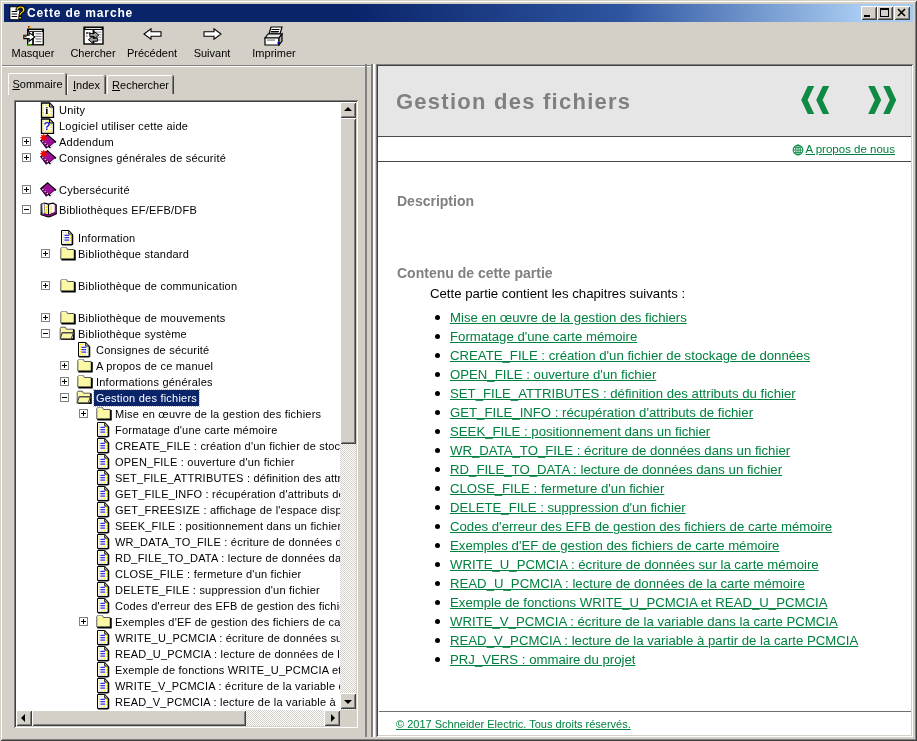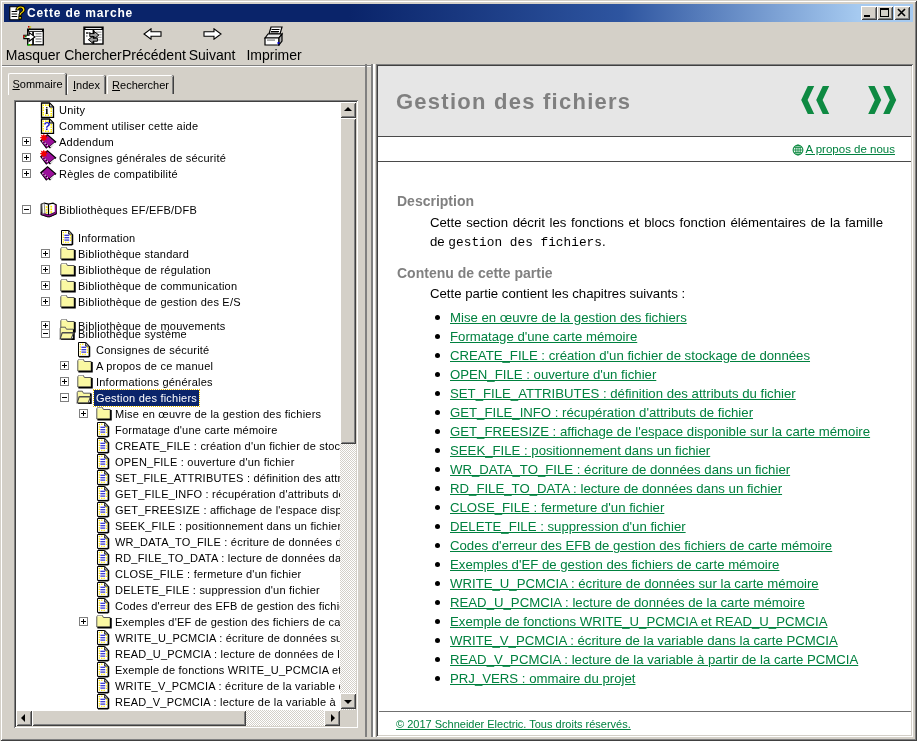--- a/index.html
+++ b/index.html
@@ -8,21 +8,21 @@
   box-shadow: inset 1px 1px 0 #d4d0c8, inset -1px -1px 0 #404040, inset 2px 2px 0 #ffffff, inset -2px -2px 0 #808080; }
 #titlebar { position:absolute; left:4px; top:4px; width:909px; height:18px;
   background:linear-gradient(90deg, #0a246a 0%, #0a246a 38%, #2e55a0 68%, #a6caf0 94%);
   color:#fff; font-weight:bold; font-size:12px; }
 #titlebar .txt { position:absolute; left:23px; top:2px; letter-spacing:0.85px; }
 .wbtn { position:absolute; top:2px; width:16px; height:14px; background:#d4d0c8;
   box-shadow: inset 1px 1px 0 #ffffff, inset -1px -1px 0 #404040, inset 2px 2px 0 #d4d0c8, inset -2px -2px 0 #808080;
   color:#000; text-align:center; }
 .tbtn { position:absolute; top:26px; width:60px; height:34px; text-align:center; }
 .tico { height:20px; }
-.tlbl { font-size:14px; color:#000; margin-top:1px; }
+.tlbl { font-size:11px; color:#000; margin-top:1px; }
 #etch { position:absolute; left:2px; top:65px; width:372px; height:2px;
   background:#808080; box-shadow: 0 1px 0 #ffffff; height:1px; }
 .tab { position:absolute; background:#d4d0c8; font-size:11px; color:#000;
   border-top:1px solid #ffffff; border-left:1px solid #ffffff;
   box-shadow: 1px 0 0 #404040, inset -1px 0 0 #808080;
   border-top-left-radius:2px; border-top-right-radius:2px; text-align:center; }
 .tab u { text-decoration:underline; }
 #tree-box { position:absolute; left:14px; top:100px; width:344px; height:628px; background:#fff;
   box-shadow: inset 1px 1px 0 #808080, inset -1px -1px 0 #ffffff, inset 2px 2px 0 #404040, inset -2px -2px 0 #d4d0c8; }
 #tree-clip { position:absolute; left:16px; top:102px; width:324px; height:608px; overflow:hidden; background:#fff; }
@@ -194,21 +194,21 @@
             <rect x="2.5" y="12" width="1.5" height="1.5" fill="#ffee00"></rect>
             <rect x="10.5" y="6" width="1.5" height="1.5" fill="#ffee00"></rect>
             <rect x="10.5" y="8.5" width="1.5" height="1.5" fill="#ffee00"></rect>
             <rect x="10.5" y="11" width="1.5" height="1.5" fill="#ffee00"></rect>
             <rect x="5" y="12.5" width="1.5" height="1.5" fill="#ffee00"></rect>
             <rect x="7.5" y="12.5" width="1.5" height="1.5" fill="#ffee00"></rect>
             <rect x="10.5" y="13" width="1.5" height="1.5" fill="#ffee00"></rect>
             <text x="7" y="12" font-family="Liberation Sans" font-size="11.5" font-weight="bold" fill="#1515c8" text-anchor="middle">?</text>
           </svg>
         </div>
-        <span class="ttxt" style="left:43px">Comment utiliser cette aide</span>
+        <span class="ttxt" style="left:43px">Logiciel utiliser cette aide</span>
       </div>
 <div class="trow" style="top:32px">
         <div style="position:absolute;left:6px;top:3px">
           <svg class="exp" width="9" height="9">
             <rect x="0.5" y="0.5" width="8" height="8" fill="#fff" stroke="#808080"></rect>
             <rect x="2" y="4" width="5" height="1" fill="#000"></rect>
             <rect x="4" y="2" width="1" height="5" fill="#000"></rect>
           </svg>
         </div>
         <div style="position:absolute;left:24px;top:0px">
@@ -236,38 +236,38 @@
             <path d="M7.5,0 L16.5,7.8 L10,14.6 L8.2,12.9 L6.2,14.8 L0,6.6 z" fill="#000"></path>
             <path d="M7.5,1.6 L14.7,7.8 L9.4,12.2 L2,6.7 z" fill="#9b0f9b"></path>
             <path d="M2.2,7.3 L8.7,13 L7,13.8 L1.6,7.9 z" fill="#9b0f9b"></path>
             <path d="M9.9,12.6 L14.7,8.4 L15.5,9.4 L10.7,13.6 z" fill="#fff"></path>
             <path d="M2.5,7 l6,5.4" stroke="#fff" stroke-width="1.1" stroke-dasharray="1.1,1.9" fill="none"></path>
             <path d="M3.8,-0.6 l0.9,2.2 2.2-1 -1,2.2 2.2,0.9 -2.2,0.9 1,2.2 -2.2-1 -0.9,2.2 -0.9-2.2 -2.2,1 1-2.2 -2.2-0.9 2.2-0.9 -1-2.2 2.2,1 z" fill="#f00100"></path>
           </svg>
         </div>
         <span class="ttxt" style="left:43px">Consignes générales de sécurité</span>
       </div>
-<div class="trow" style="top:64px">
+<div class="trow" style="top:80px">
         <div style="position:absolute;left:6px;top:3px">
           <svg class="exp" width="9" height="9">
             <rect x="0.5" y="0.5" width="8" height="8" fill="#fff" stroke="#808080"></rect>
             <rect x="2" y="4" width="5" height="1" fill="#000"></rect>
             <rect x="4" y="2" width="1" height="5" fill="#000"></rect>
           </svg>
         </div>
         <div style="position:absolute;left:24px;top:0px">
           <svg class="ticon" width="17" height="16" viewBox="0 0 17 16">
             <path d="M7.5,0 L16.5,7.8 L10,14.6 L8.2,12.9 L6.2,14.8 L0,6.6 z" fill="#000"></path>
             <path d="M7.5,1.6 L14.7,7.8 L9.4,12.2 L2,6.7 z" fill="#9b0f9b"></path>
             <path d="M2.2,7.3 L8.7,13 L7,13.8 L1.6,7.9 z" fill="#9b0f9b"></path>
             <path d="M9.9,12.6 L14.7,8.4 L15.5,9.4 L10.7,13.6 z" fill="#fff"></path>
             <path d="M2.5,7 l6,5.4" stroke="#fff" stroke-width="1.1" stroke-dasharray="1.1,1.9" fill="none"></path>
           </svg>
         </div>
-        <span class="ttxt" style="left:43px">Règles de compatibilité</span>
+        <span class="ttxt" style="left:43px">Cybersécurité</span>
       </div>
 <div class="trow" style="top:100px">
         <div style="position:absolute;left:6px;top:3px">
           <svg class="exp" width="9" height="9">
             <rect x="0.5" y="0.5" width="8" height="8" fill="#fff" stroke="#808080"></rect>
             <rect x="2" y="4" width="5" height="1" fill="#000"></rect>
           </svg>
         </div>
         <div style="position:absolute;left:24px;top:0px">
           <svg class="ticon" width="17" height="16" viewBox="0 0 17 16">
@@ -322,72 +322,38 @@
         </div>
         <div style="position:absolute;left:43px;top:0px">
           <svg class="ticon" width="17" height="15" viewBox="0 0 17 15">
             <path d="M1.8,13 V2.8 l0.8-1.3 h4.8 l1,2 h6.8 V13 z" fill="#faf8a2" stroke="#5a5a5a" stroke-width="1"></path>
             <path d="M2.6,2 h4.4" stroke="#fff" stroke-width="0.9"></path>
             <path d="M15.9,4 v9.6 h-13.5" stroke="#000" stroke-width="1.7" fill="none"></path>
           </svg>
         </div>
         <span class="ttxt" style="left:62px">Bibliothèque standard</span>
       </div>
-<div class="trow" style="top:160px">
+<div class="trow" style="top:176px">
         <div style="position:absolute;left:25px;top:3px">
           <svg class="exp" width="9" height="9">
             <rect x="0.5" y="0.5" width="8" height="8" fill="#fff" stroke="#808080"></rect>
             <rect x="2" y="4" width="5" height="1" fill="#000"></rect>
             <rect x="4" y="2" width="1" height="5" fill="#000"></rect>
           </svg>
         </div>
         <div style="position:absolute;left:43px;top:0px">
           <svg class="ticon" width="17" height="15" viewBox="0 0 17 15">
             <path d="M1.8,13 V2.8 l0.8-1.3 h4.8 l1,2 h6.8 V13 z" fill="#faf8a2" stroke="#5a5a5a" stroke-width="1"></path>
             <path d="M2.6,2 h4.4" stroke="#fff" stroke-width="0.9"></path>
             <path d="M15.9,4 v9.6 h-13.5" stroke="#000" stroke-width="1.7" fill="none"></path>
           </svg>
         </div>
-        <span class="ttxt" style="left:62px">Bibliothèque de régulation</span>
-      </div>
-<div class="trow" style="top:176px">
-        <div style="position:absolute;left:25px;top:3px">
-          <svg class="exp" width="9" height="9">
-            <rect x="0.5" y="0.5" width="8" height="8" fill="#fff" stroke="#808080"></rect>
-            <rect x="2" y="4" width="5" height="1" fill="#000"></rect>
-            <rect x="4" y="2" width="1" height="5" fill="#000"></rect>
-          </svg>
-        </div>
-        <div style="position:absolute;left:43px;top:0px">
-          <svg class="ticon" width="17" height="15" viewBox="0 0 17 15">
-            <path d="M1.8,13 V2.8 l0.8-1.3 h4.8 l1,2 h6.8 V13 z" fill="#faf8a2" stroke="#5a5a5a" stroke-width="1"></path>
-            <path d="M2.6,2 h4.4" stroke="#fff" stroke-width="0.9"></path>
-            <path d="M15.9,4 v9.6 h-13.5" stroke="#000" stroke-width="1.7" fill="none"></path>
-          </svg>
-        </div>
         <span class="ttxt" style="left:62px">Bibliothèque de communication</span>
       </div>
-<div class="trow" style="top:192px">
-        <div style="position:absolute;left:25px;top:3px">
-          <svg class="exp" width="9" height="9">
-            <rect x="0.5" y="0.5" width="8" height="8" fill="#fff" stroke="#808080"></rect>
-            <rect x="2" y="4" width="5" height="1" fill="#000"></rect>
-            <rect x="4" y="2" width="1" height="5" fill="#000"></rect>
-          </svg>
-        </div>
-        <div style="position:absolute;left:43px;top:0px">
-          <svg class="ticon" width="17" height="15" viewBox="0 0 17 15">
-            <path d="M1.8,13 V2.8 l0.8-1.3 h4.8 l1,2 h6.8 V13 z" fill="#faf8a2" stroke="#5a5a5a" stroke-width="1"></path>
-            <path d="M2.6,2 h4.4" stroke="#fff" stroke-width="0.9"></path>
-            <path d="M15.9,4 v9.6 h-13.5" stroke="#000" stroke-width="1.7" fill="none"></path>
-          </svg>
-        </div>
-        <span class="ttxt" style="left:62px">Bibliothèque de gestion des E/S</span>
-      </div>
-<div class="trow" style="top:216px">
+<div class="trow" style="top:208px">
         <div style="position:absolute;left:25px;top:3px">
           <svg class="exp" width="9" height="9">
             <rect x="0.5" y="0.5" width="8" height="8" fill="#fff" stroke="#808080"></rect>
             <rect x="2" y="4" width="5" height="1" fill="#000"></rect>
             <rect x="4" y="2" width="1" height="5" fill="#000"></rect>
           </svg>
         </div>
         <div style="position:absolute;left:43px;top:0px">
           <svg class="ticon" width="17" height="15" viewBox="0 0 17 15">
             <path d="M1.8,13 V2.8 l0.8-1.3 h4.8 l1,2 h6.8 V13 z" fill="#faf8a2" stroke="#5a5a5a" stroke-width="1"></path>
@@ -1009,31 +975,29 @@
     <div id="strip">
       <svg style="position:absolute;left:414px;top:6px" width="12" height="12" viewBox="0 0 12 12">
         <circle cx="6" cy="6" r="4.9" fill="#fff" stroke="#0e8a42" stroke-width="1.05"></circle>
         <ellipse cx="6" cy="6" rx="2.3" ry="4.9" fill="none" stroke="#0e8a42" stroke-width="0.9"></ellipse>
         <path d="M2.3,3.6 h7.4 M2.3,8.4 h7.4 M1.1,6 h9.8 M6,1.1 v9.8" stroke="#0e8a42" stroke-width="0.9" fill="none"></path>
       </svg>
         <span class="lnk">A propos de nous</span>
     </div>
     <div id="content">
       <h3 style="top:29.5px">Description</h3>
-      <div class="para" style="top:49.5px">Cette section décrit les fonctions et blocs fonction élémentaires de la famille de <code>gestion des fichiers</code>.</div>
       <h3 style="top:102px">Contenu de cette partie</h3>
       <div class="para" style="top:120.5px">Cette partie contient les chapitres suivants :</div>
       <ul id="toclist">
 <li><a>Mise en œuvre de la gestion des fichiers</a></li>
 <li><a>Formatage d'une carte mémoire</a></li>
 <li><a>CREATE_FILE : création d'un fichier de stockage de données</a></li>
 <li><a>OPEN_FILE : ouverture d'un fichier</a></li>
 <li><a>SET_FILE_ATTRIBUTES : définition des attributs du fichier</a></li>
 <li><a>GET_FILE_INFO : récupération d'attributs de fichier</a></li>
-<li><a>GET_FREESIZE : affichage de l'espace disponible sur la carte mémoire</a></li>
 <li><a>SEEK_FILE : positionnement dans un fichier</a></li>
 <li><a>WR_DATA_TO_FILE : écriture de données dans un fichier</a></li>
 <li><a>RD_FILE_TO_DATA : lecture de données dans un fichier</a></li>
 <li><a>CLOSE_FILE : fermeture d'un fichier</a></li>
 <li><a>DELETE_FILE : suppression d'un fichier</a></li>
 <li><a>Codes d'erreur des EFB de gestion des fichiers de carte mémoire</a></li>
 <li><a>Exemples d'EF de gestion des fichiers de carte mémoire</a></li>
 <li><a>WRITE_U_PCMCIA : écriture de données sur la carte mémoire</a></li>
 <li><a>READ_U_PCMCIA : lecture de données de la carte mémoire</a></li>
 <li><a>Exemple de fonctions WRITE_U_PCMCIA et READ_U_PCMCIA</a></li>

